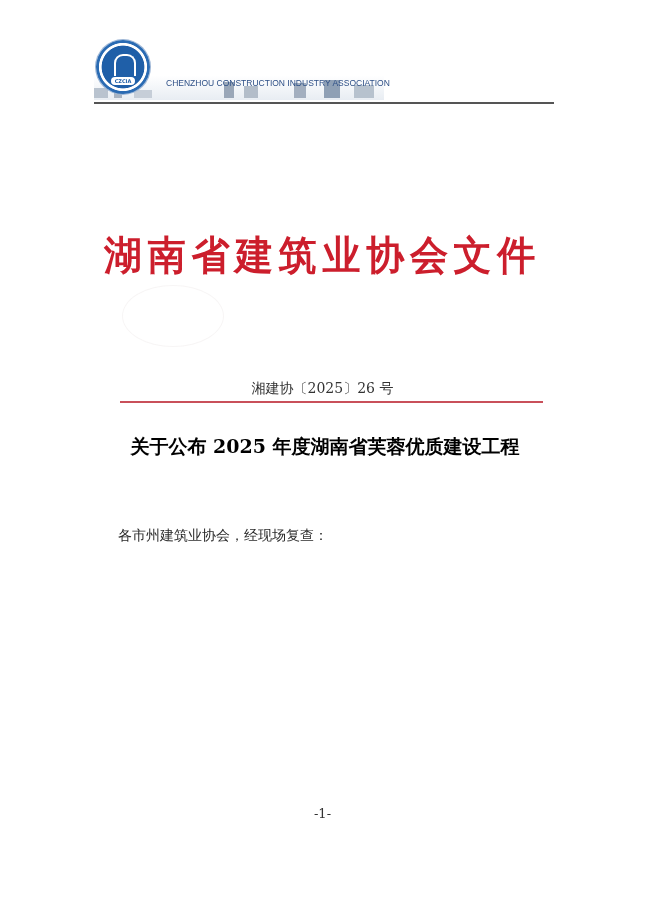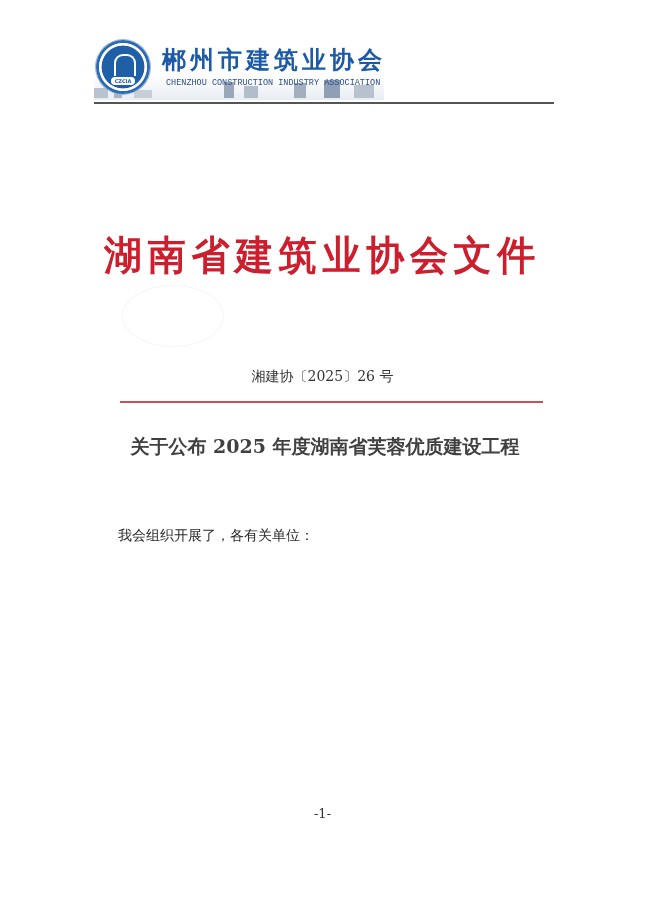--- a/index.html
+++ b/index.html
@@ -25,42 +25,42 @@
   .logo-badge {
     position: absolute; left: 15px; top: 37px; width: 24px; height: 8px; background: #ffffff;
     border-radius: 4px; font-size: 5px; line-height: 8px; text-align: center; color: #1f5fa8;
     font-family: "DejaVu Sans", sans-serif; font-weight: bold;
   }
   .org-name {
     position: absolute; left: 68px; top: 6px; font-family: "DejaVu Sans", sans-serif;
     font-size: 24px; font-weight: bold; color: #1c5aa6; letter-spacing: 4px; white-space: nowrap;
   }
   .org-name-en {
-    position: absolute; left: 72px; top: 40px; font-family: Liberation Mono, monospace;
+    position: absolute; left: 72px; top: 40px; font-family: Liberation Sans, sans-serif;
     font-size: 8.5px; color: #2d4f86; white-space: nowrap; text-align: right;
   }
   .header-rule { position: absolute; left: 0; top: 64px; width: 460px; height: 2px; background: #555; }
 
   .doc-title {
     position: absolute; left: 0; width: 645px; top: 228px; text-align: center;
     font-family: "DejaVu Sans", sans-serif; font-size: 40px; font-weight: bold; color: #cc1e2c;
     letter-spacing: 6px; transform: scaleX(0.95);
   }
   .seal {
     position: absolute; left: 122px; top: 285px; width: 100px; height: 60px; border-radius: 50%;
     border: 1px solid #f3f1f1; opacity: 0.7;
   }
   .doc-number {
-    position: absolute; left: 0; width: 645px; top: 368px; text-align: center; font-size: 14px; color: #333;
+    position: absolute; left: 0; width: 645px; top: 380px; text-align: center; font-size: 14px; color: #333;
   }
   .red-rule { position: absolute; left: 120px; top: 401px; width: 423px; height: 2px; background: #c9505a; }
 
   .notice-title {
     position: absolute; left: 100px; width: 450px; top: 432px; text-align: center;
-    font-size: 19px; font-weight: bold; line-height: 28px; color: #404040;
+    font-size: 19px; font-weight: bold; line-height: 28px; color: #000000;
   }
 
   .body-text {
     position: absolute; left: 118px; width: 420px; top: 520px; font-size: 14px; line-height: 31px; color: #2a2a2a;
   }
   .body-text p { margin: 0; text-align: justify; }
   .indent { text-indent: 2em; }
 
   .page-number { position: absolute; left: 0; width: 645px; top: 806px; text-align: center; font-size: 13px; color: #333; }
 </style>
@@ -76,32 +76,31 @@
       <rect x="130" y="2" width="10" height="16" fill="#9aa7b8"></rect>
       <rect x="150" y="6" width="14" height="12" fill="#b3bdc9"></rect>
       <rect x="200" y="3" width="12" height="15" fill="#a3afbf"></rect>
       <rect x="230" y="0" width="16" height="18" fill="#8fa0b5"></rect>
       <rect x="260" y="5" width="20" height="13" fill="#b7c2ce"></rect>
     </svg>
     <div class="logo">
       <div class="logo-building"></div>
       <div class="logo-badge">CZCIA</div>
     </div>
-    <div class="org-name">郴州市建筑业协会</div>
     <div class="org-name-en">CHENZHOU CONSTRUCTION INDUSTRY ASSOCIATION</div>
   </div>
   <div class="header-rule"></div>
 </div>
 
 <div class="doc-title">湖南省建筑业协会文件</div>
 <div class="seal"></div>
 <div class="doc-number">湘建协〔2025〕26 号</div>
 <div class="red-rule"></div>
 
 <div class="notice-title">
   <div>关于公布 2025 年度湖南省芙蓉优质建设工程</div>
 </div>
 
 <div class="body-text">
-  <p>我会组织开展了，各有关单位：</p>
+  <p>各市州建筑业协会，经现场复查：</p>
 </div>
 
 <div class="page-number">-1-</div>
 
 </body></html>

